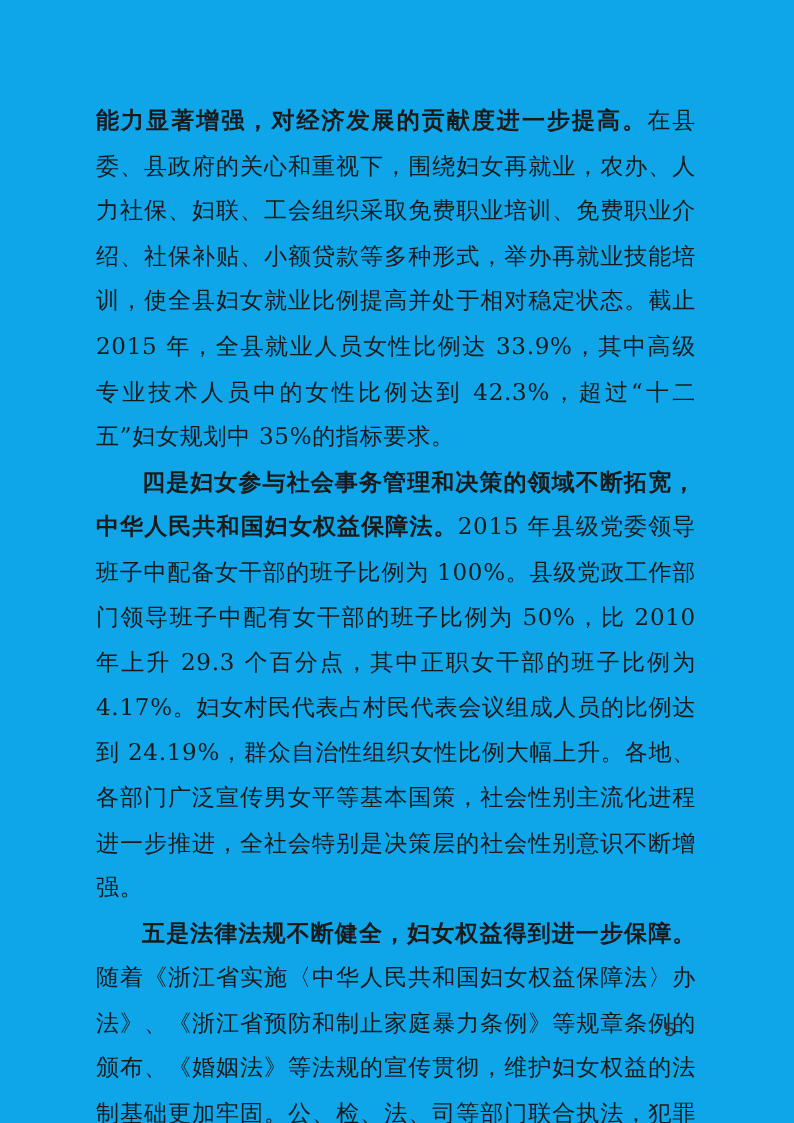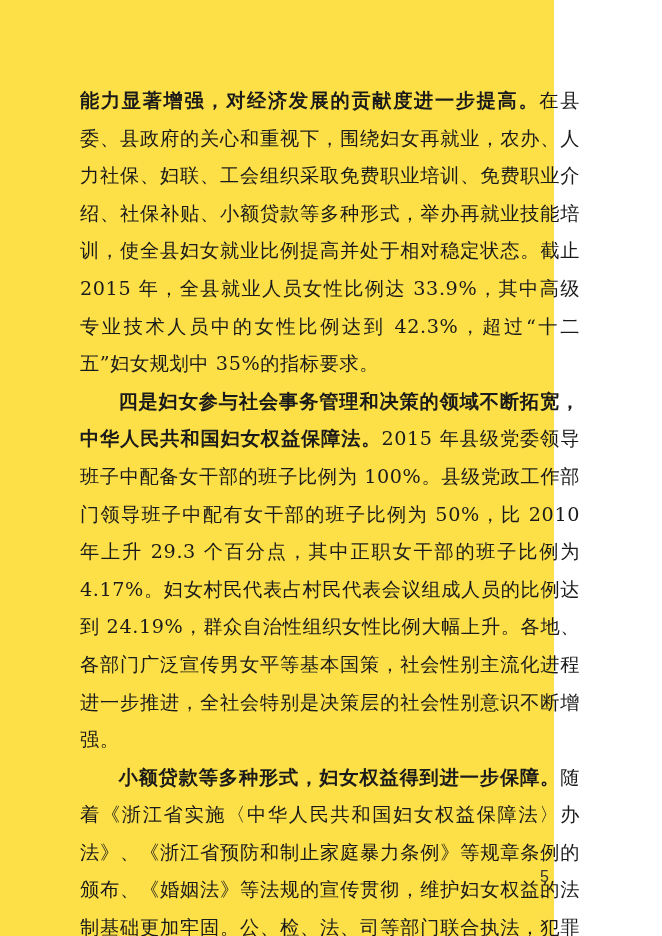--- a/index.html
+++ b/index.html
@@ -1,21 +1,21 @@
 <!DOCTYPE html>
 <html><head>
 <meta charset="utf-8">
 <style>
   html, body { margin: 0; padding: 0; background: #ffffff; }
   body {
     width: 662px; height: 936px; position: relative; overflow: hidden;
     font-family: "DejaVu Serif", "Liberation Serif", serif;
     color: #1a1a1a;
   }
-  .page { position: absolute; left: 0; top: 0; width: 554px; height: 936px; background: #fde047; }
+  .page { position: absolute; left: 0; top: 0; width: 662px; height: 936px; background: #0ea5e9; }
   .body-text {
     position: absolute; left: 80px; top: 82px; width: 500px;
     font-size: 19.2px; line-height: 37.6px;
     letter-spacing: 0.6px;
     text-align: justify;
   }
   .para { margin: 0; text-align: justify; }
   .para.indent { text-indent: 2em; }
   .bold { font-weight: bold; font-family: "DejaVu Sans", "Liberation Sans", sans-serif; }
   .page-number {
@@ -24,16 +24,16 @@
     letter-spacing: 2px;
   }
 </style>
 </head>
 <body>
 
 <div class="page">
   <div class="body-text">
     <p class="para"><span class="bold">能力显著增强，对经济发展的贡献度进一步提高。</span><span>在县委、县政府的关心和重视下，围绕妇女再就业，农办、人力社保、妇联、工会组织采取免费职业培训、免费职业介绍、社保补贴、小额贷款等多种形式，举办再就业技能培训，使全县妇女就业比例提高并处于相对稳定状态。截止 2015 年，全县就业人员女性比例达 33.9%，其中高级专业技术人员中的女性比例达到 42.3%，超过“十二五”妇女规划中 35%的指标要求。</span></p>
     <p class="para indent"><span class="bold">四是妇女参与社会事务管理和决策的领域不断拓宽，中华人民共和国妇女权益保障法。</span><span>2015 年县级党委领导班子中配备女干部的班子比例为 100%。县级党政工作部门领导班子中配有女干部的班子比例为 50%，比 2010 年上升 29.3 个百分点，其中正职女干部的班子比例为 4.17%。妇女村民代表占村民代表会议组成人员的比例达到 24.19%，群众自治性组织女性比例大幅上升。各地、各部门广泛宣传男女平等基本国策，社会性别主流化进程进一步推进，全社会特别是决策层的社会性别意识不断增强。</span></p>
-    <p class="para indent"><span class="bold">小额贷款等多种形式，妇女权益得到进一步保障。</span><span>随着《浙江省实施〈中华人民共和国妇女权益保障法〉办法》、《浙江省预防和制止家庭暴力条例》等规章条例的颁布、《婚姻法》等法规的宣传贯彻，维护妇女权益的法制基础更加牢固。公、检、法、司等部门联合执法，犯罪打击力度加大，侵害妇女人身权益的犯罪活动得到有效遏制。完善了 12338 妇女维权热线，健全了信访接待、法律援助、矛盾调解等机制。进一步强化对弱势群体关爱，赴省女子监狱、省少管所开展帮教，走访慰问“三老”妇女群体，</span></p>
+    <p class="para indent"><span class="bold">五是法律法规不断健全，妇女权益得到进一步保障。</span><span>随着《浙江省实施〈中华人民共和国妇女权益保障法〉办法》、《浙江省预防和制止家庭暴力条例》等规章条例的颁布、《婚姻法》等法规的宣传贯彻，维护妇女权益的法制基础更加牢固。公、检、法、司等部门联合执法，犯罪打击力度加大，侵害妇女人身权益的犯罪活动得到有效遏制。完善了 12338 妇女维权热线，健全了信访接待、法律援助、矛盾调解等机制。进一步强化对弱势群体关爱，赴省女子监狱、省少管所开展帮教，走访慰问“三老”妇女群体，</span></p>
   </div>
   <div class="page-number">- 5 -</div>
 </div>
 
 </body></html>

